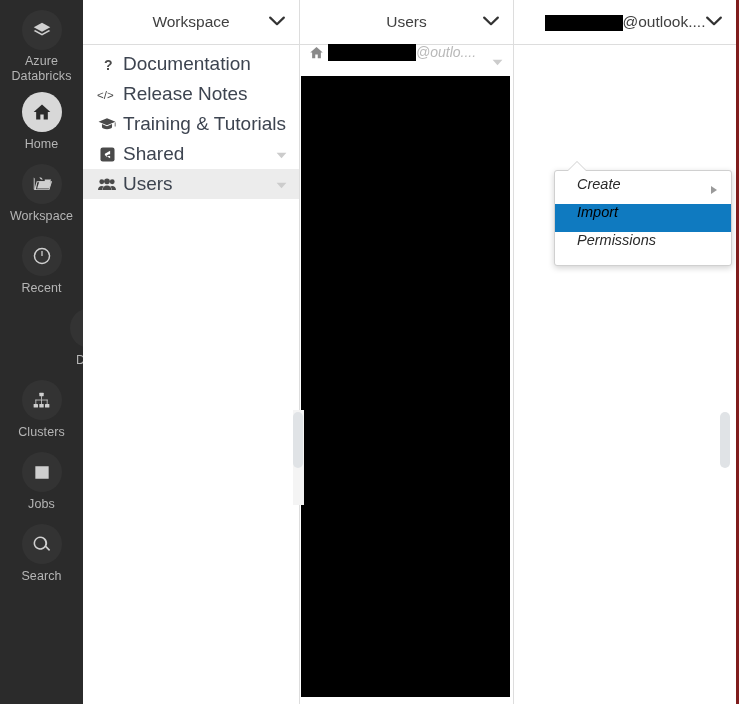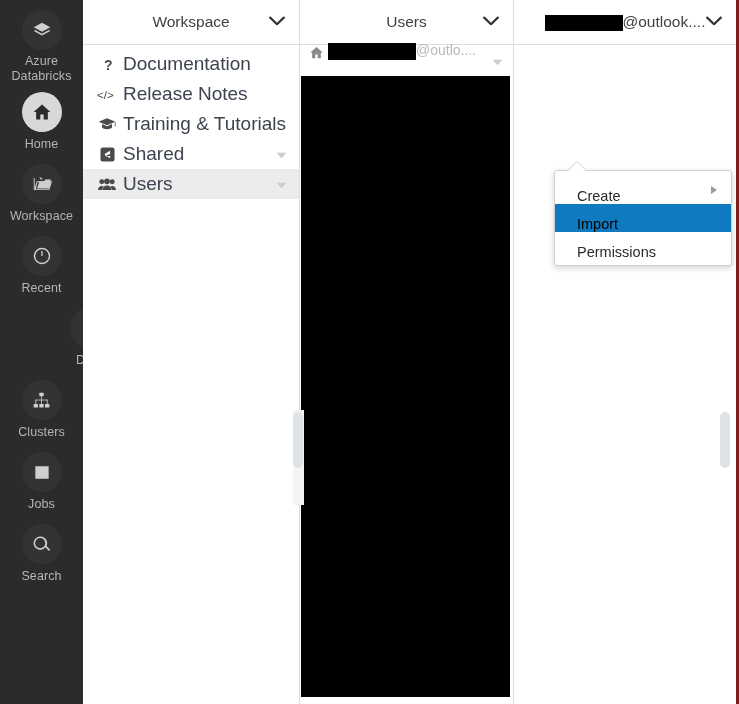--- a/index.html
+++ b/index.html
@@ -134,25 +134,26 @@
     position: absolute;
     right: 12px;
     top: 50%;
     transform: translateY(-50%);
   }
 
   
   .user-row {
     height: 31px;
     display: flex;
-    align-items: flex-end;
+    align-items: center;
     padding: 0 8px 16px 6px;
     position: relative;
     box-sizing: border-box;
     cursor: pointer;
+    font-style: italic;
   }
   .user-row-icon {
     width: 20px; flex: none;
     display: flex; align-items: center; justify-content: center;
     color: #8a8a8a;
     margin-right: 2px;
   }
   .user-row-text {
     font-size: 14px;
     color: #b9b9b9;
@@ -201,28 +202,29 @@
     top: -9px;
     left: 13px;
     width: 0; height: 0;
     border-left: 9px solid transparent;
     border-right: 9px solid transparent;
     border-bottom: 9px solid #ffffff;
   }
   .menu-item {
     height: 28px;
     display: flex;
-    align-items: flex-end;
+    align-items: flex-start;
     padding: 0 11px 0 22px;
     font-size: 14.5px;
     color: #2a2a2a;
     cursor: pointer;
     position: relative;
     box-sizing: border-box;
     white-space: nowrap;
+    font-style: italic;
   }
   .menu-item.highlighted {
     background: #0f7ac0;
     color: #000000;
   }
   .menu-sub-arrow {
     position: absolute;
     right: 14px;
     top: 50%;
     transform: translateY(-50%);

